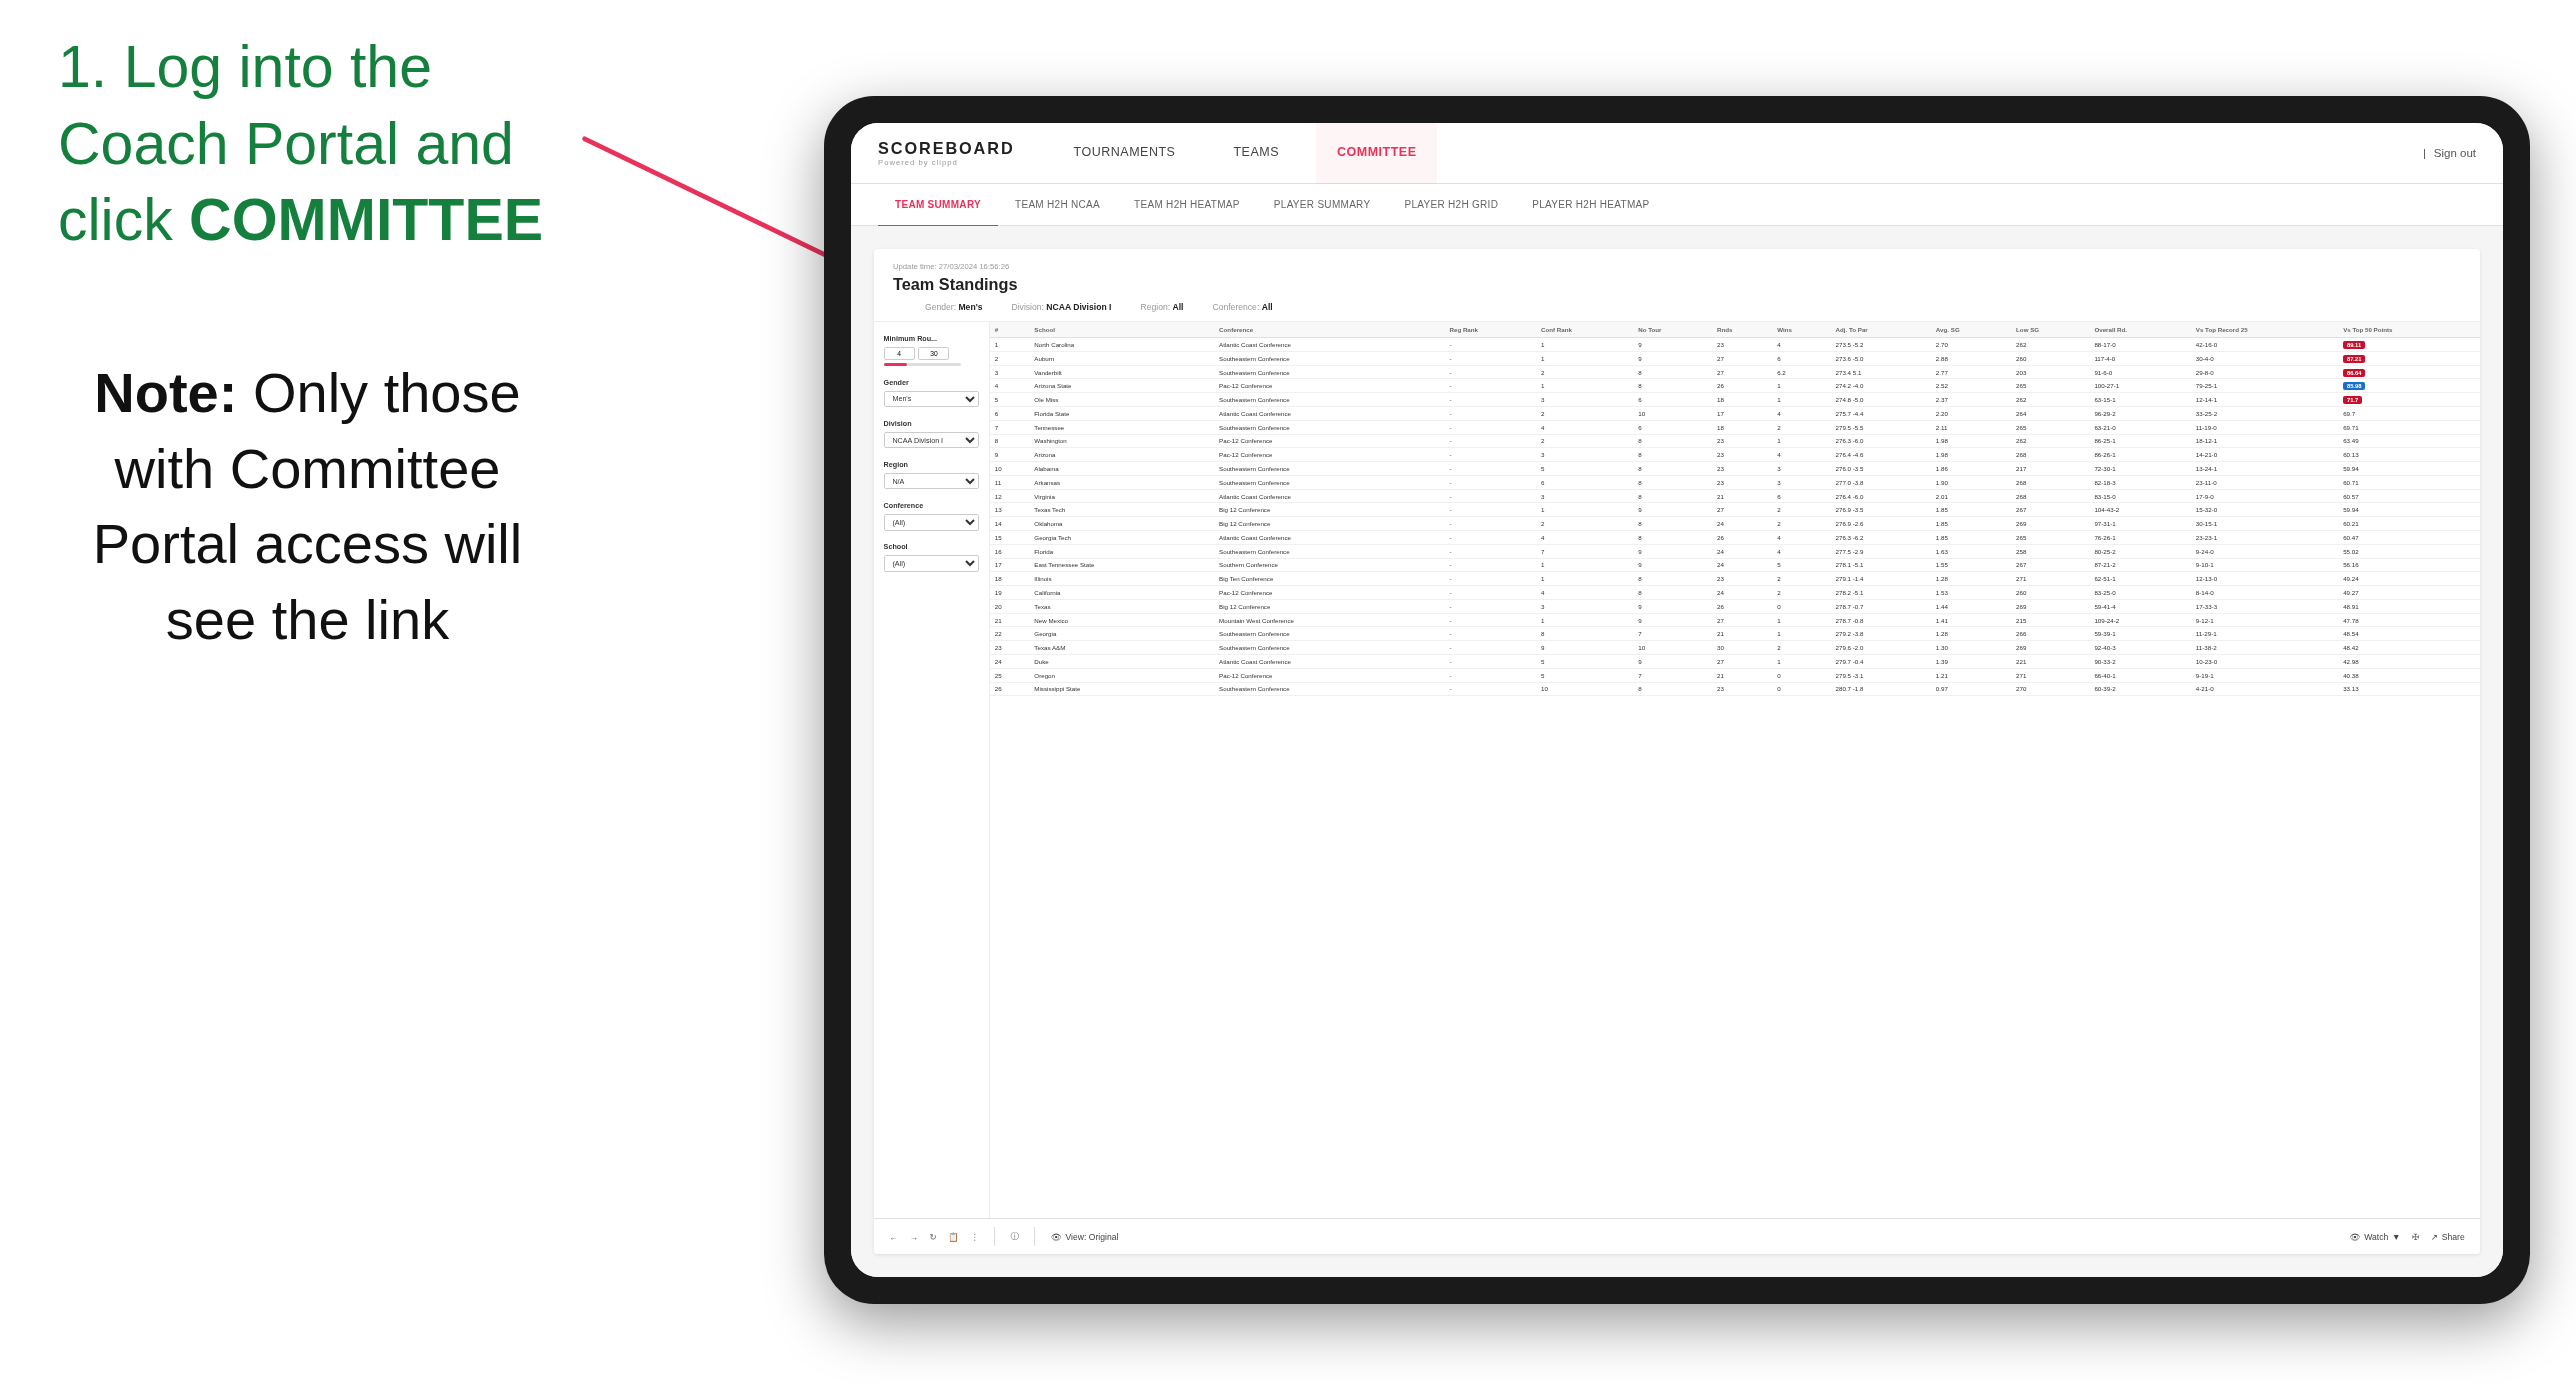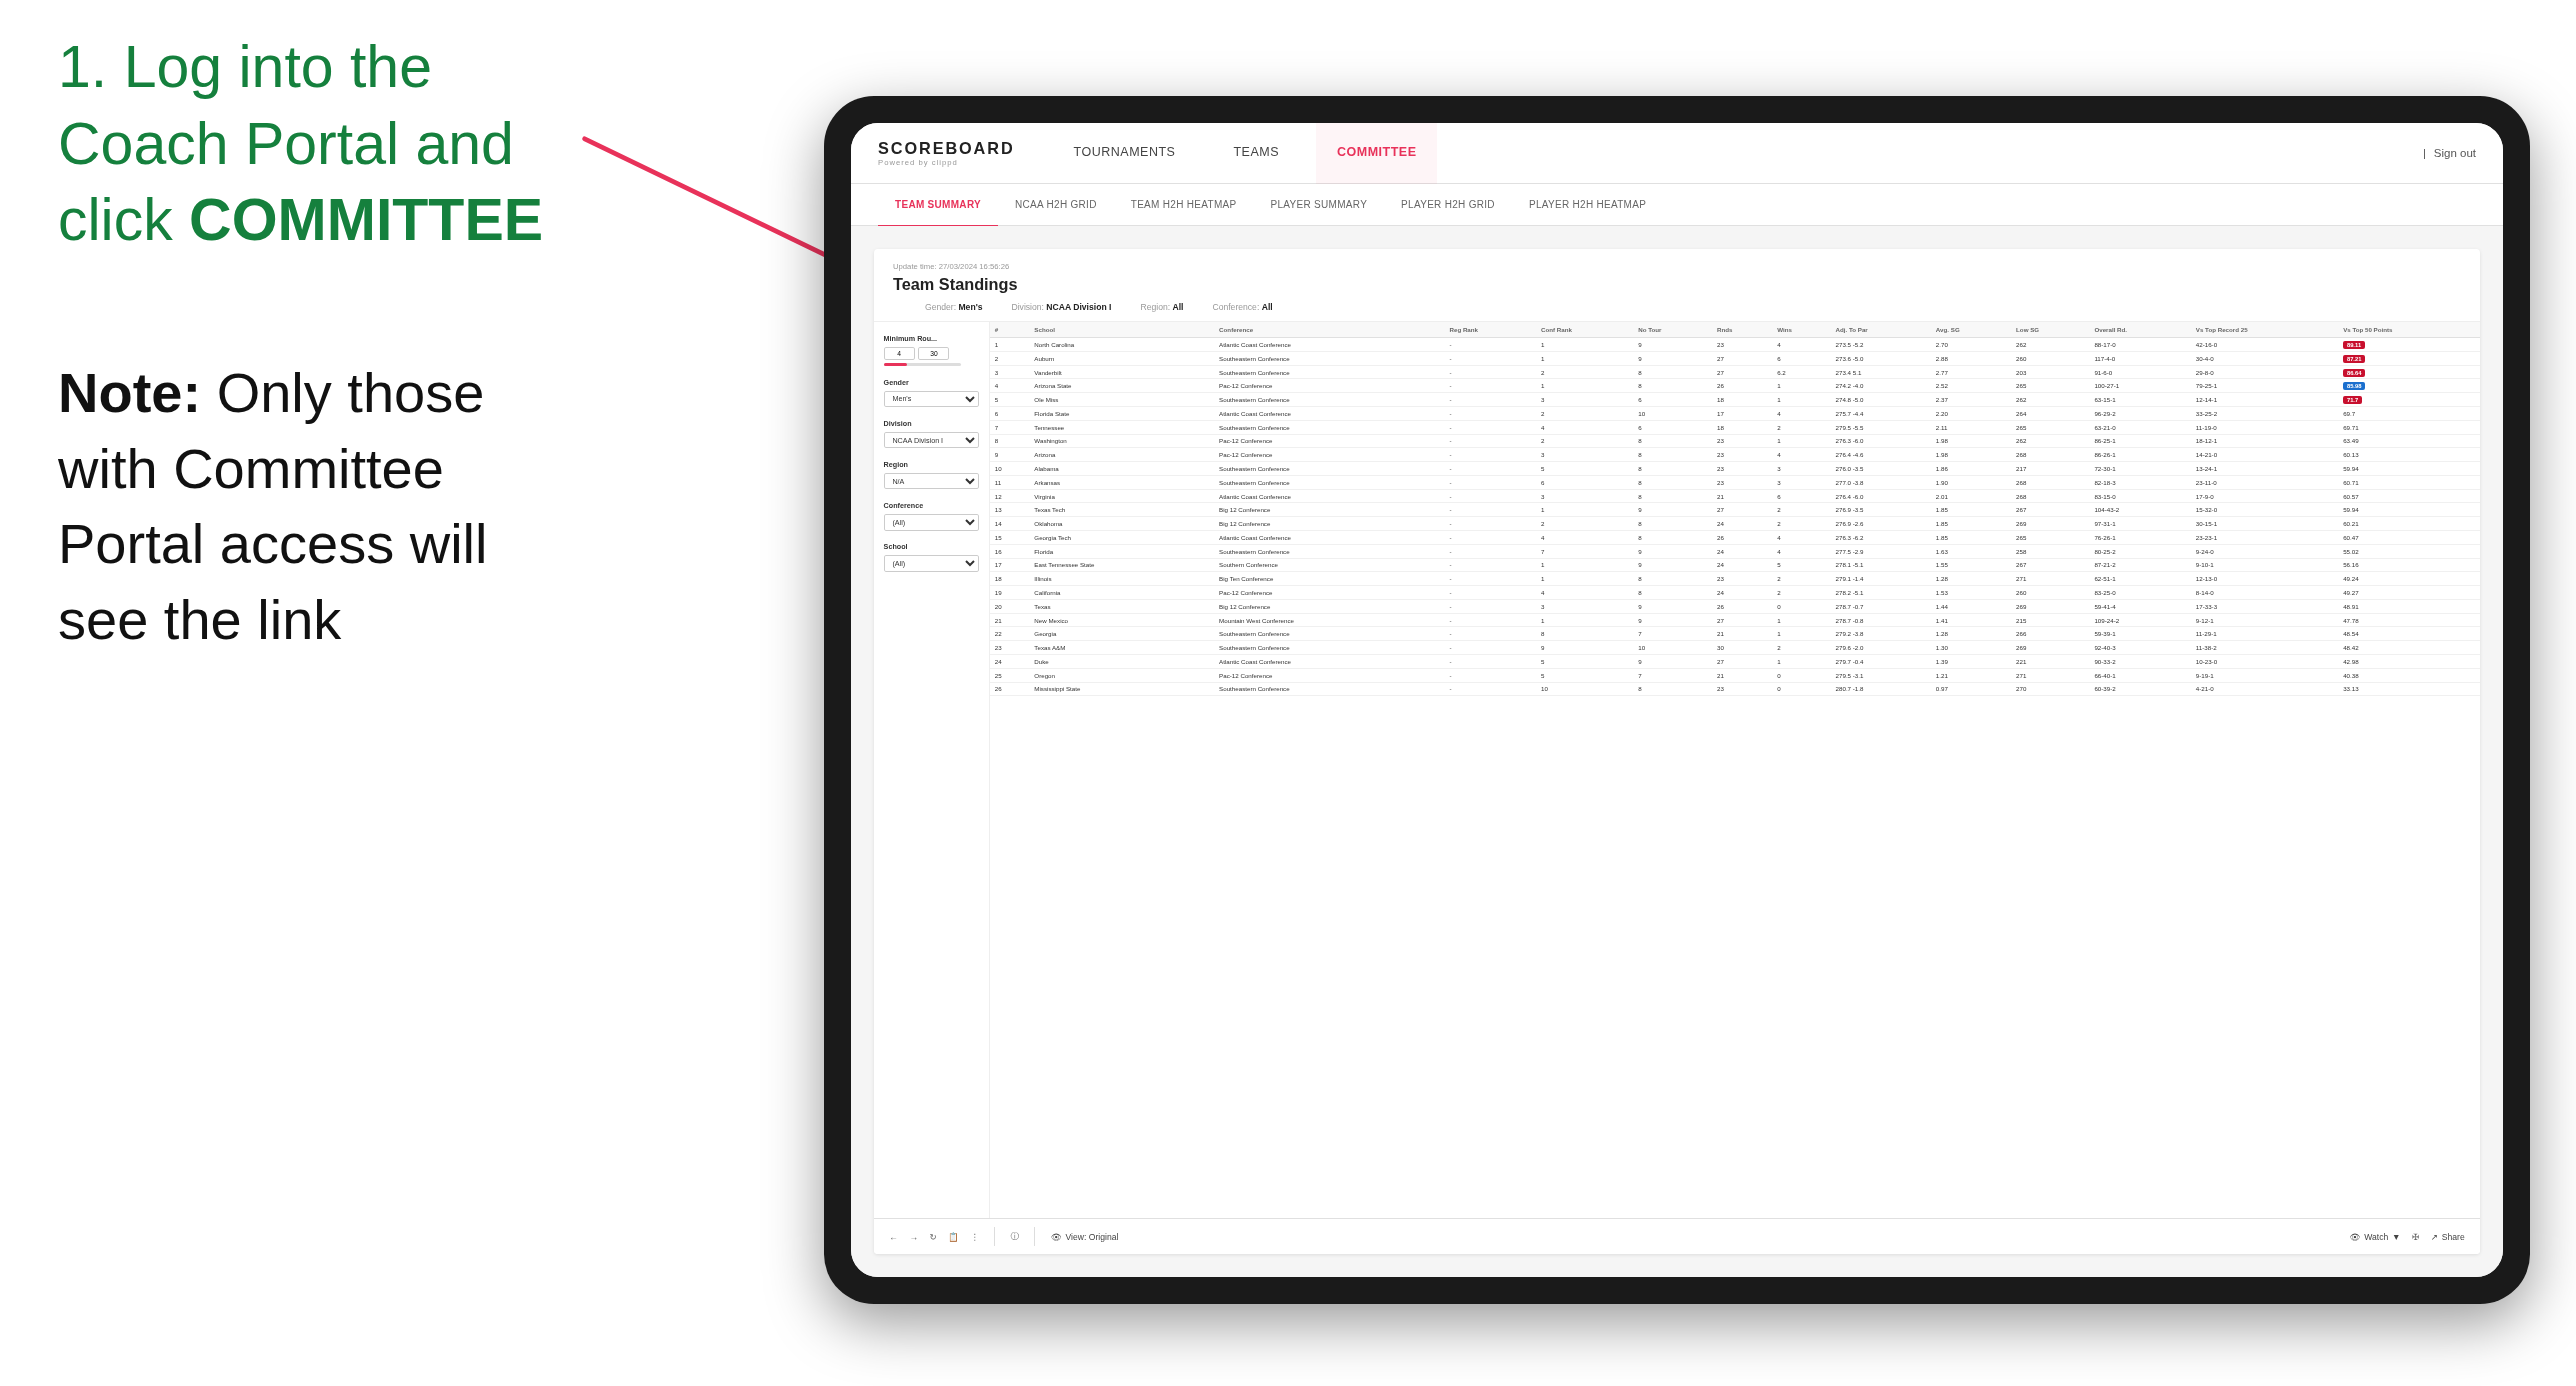--- a/index.html
+++ b/index.html
@@ -30,20 +30,21 @@
 
     .instruction-title strong {
       font-weight: 800;
     }
 
     .note-section {
       position: absolute;
       top: 355px;
       left: 58px;
       width: 499px;
+      text-align: center;
     }
 
     .note-text {
       font-size: 56px;
       font-weight: 400;
       color: #111;
       line-height: 1.35;
     }
 
     .note-text strong {
@@ -466,21 +467,21 @@
         <div class="nav-item highlighted">COMMITTEE</div>
       </div>
       <div class="nav-sign-out">
         <span>|</span>
         <span>Sign out</span>
       </div>
     </div>
 
     <div class="sub-nav">
       <div class="sub-nav-item active">TEAM SUMMARY</div>
-      <div class="sub-nav-item">NCAA H2H GRID</div>
+      <div class="sub-nav-item">TEAM H2H NCAA</div>
       <div class="sub-nav-item">TEAM H2H HEATMAP</div>
       <div class="sub-nav-item">PLAYER SUMMARY</div>
       <div class="sub-nav-item">PLAYER H2H GRID</div>
       <div class="sub-nav-item">PLAYER H2H HEATMAP</div>
     </div>
 
     <div class="main-content">
       <div class="standings-panel">
 
         <div class="standings-header">

